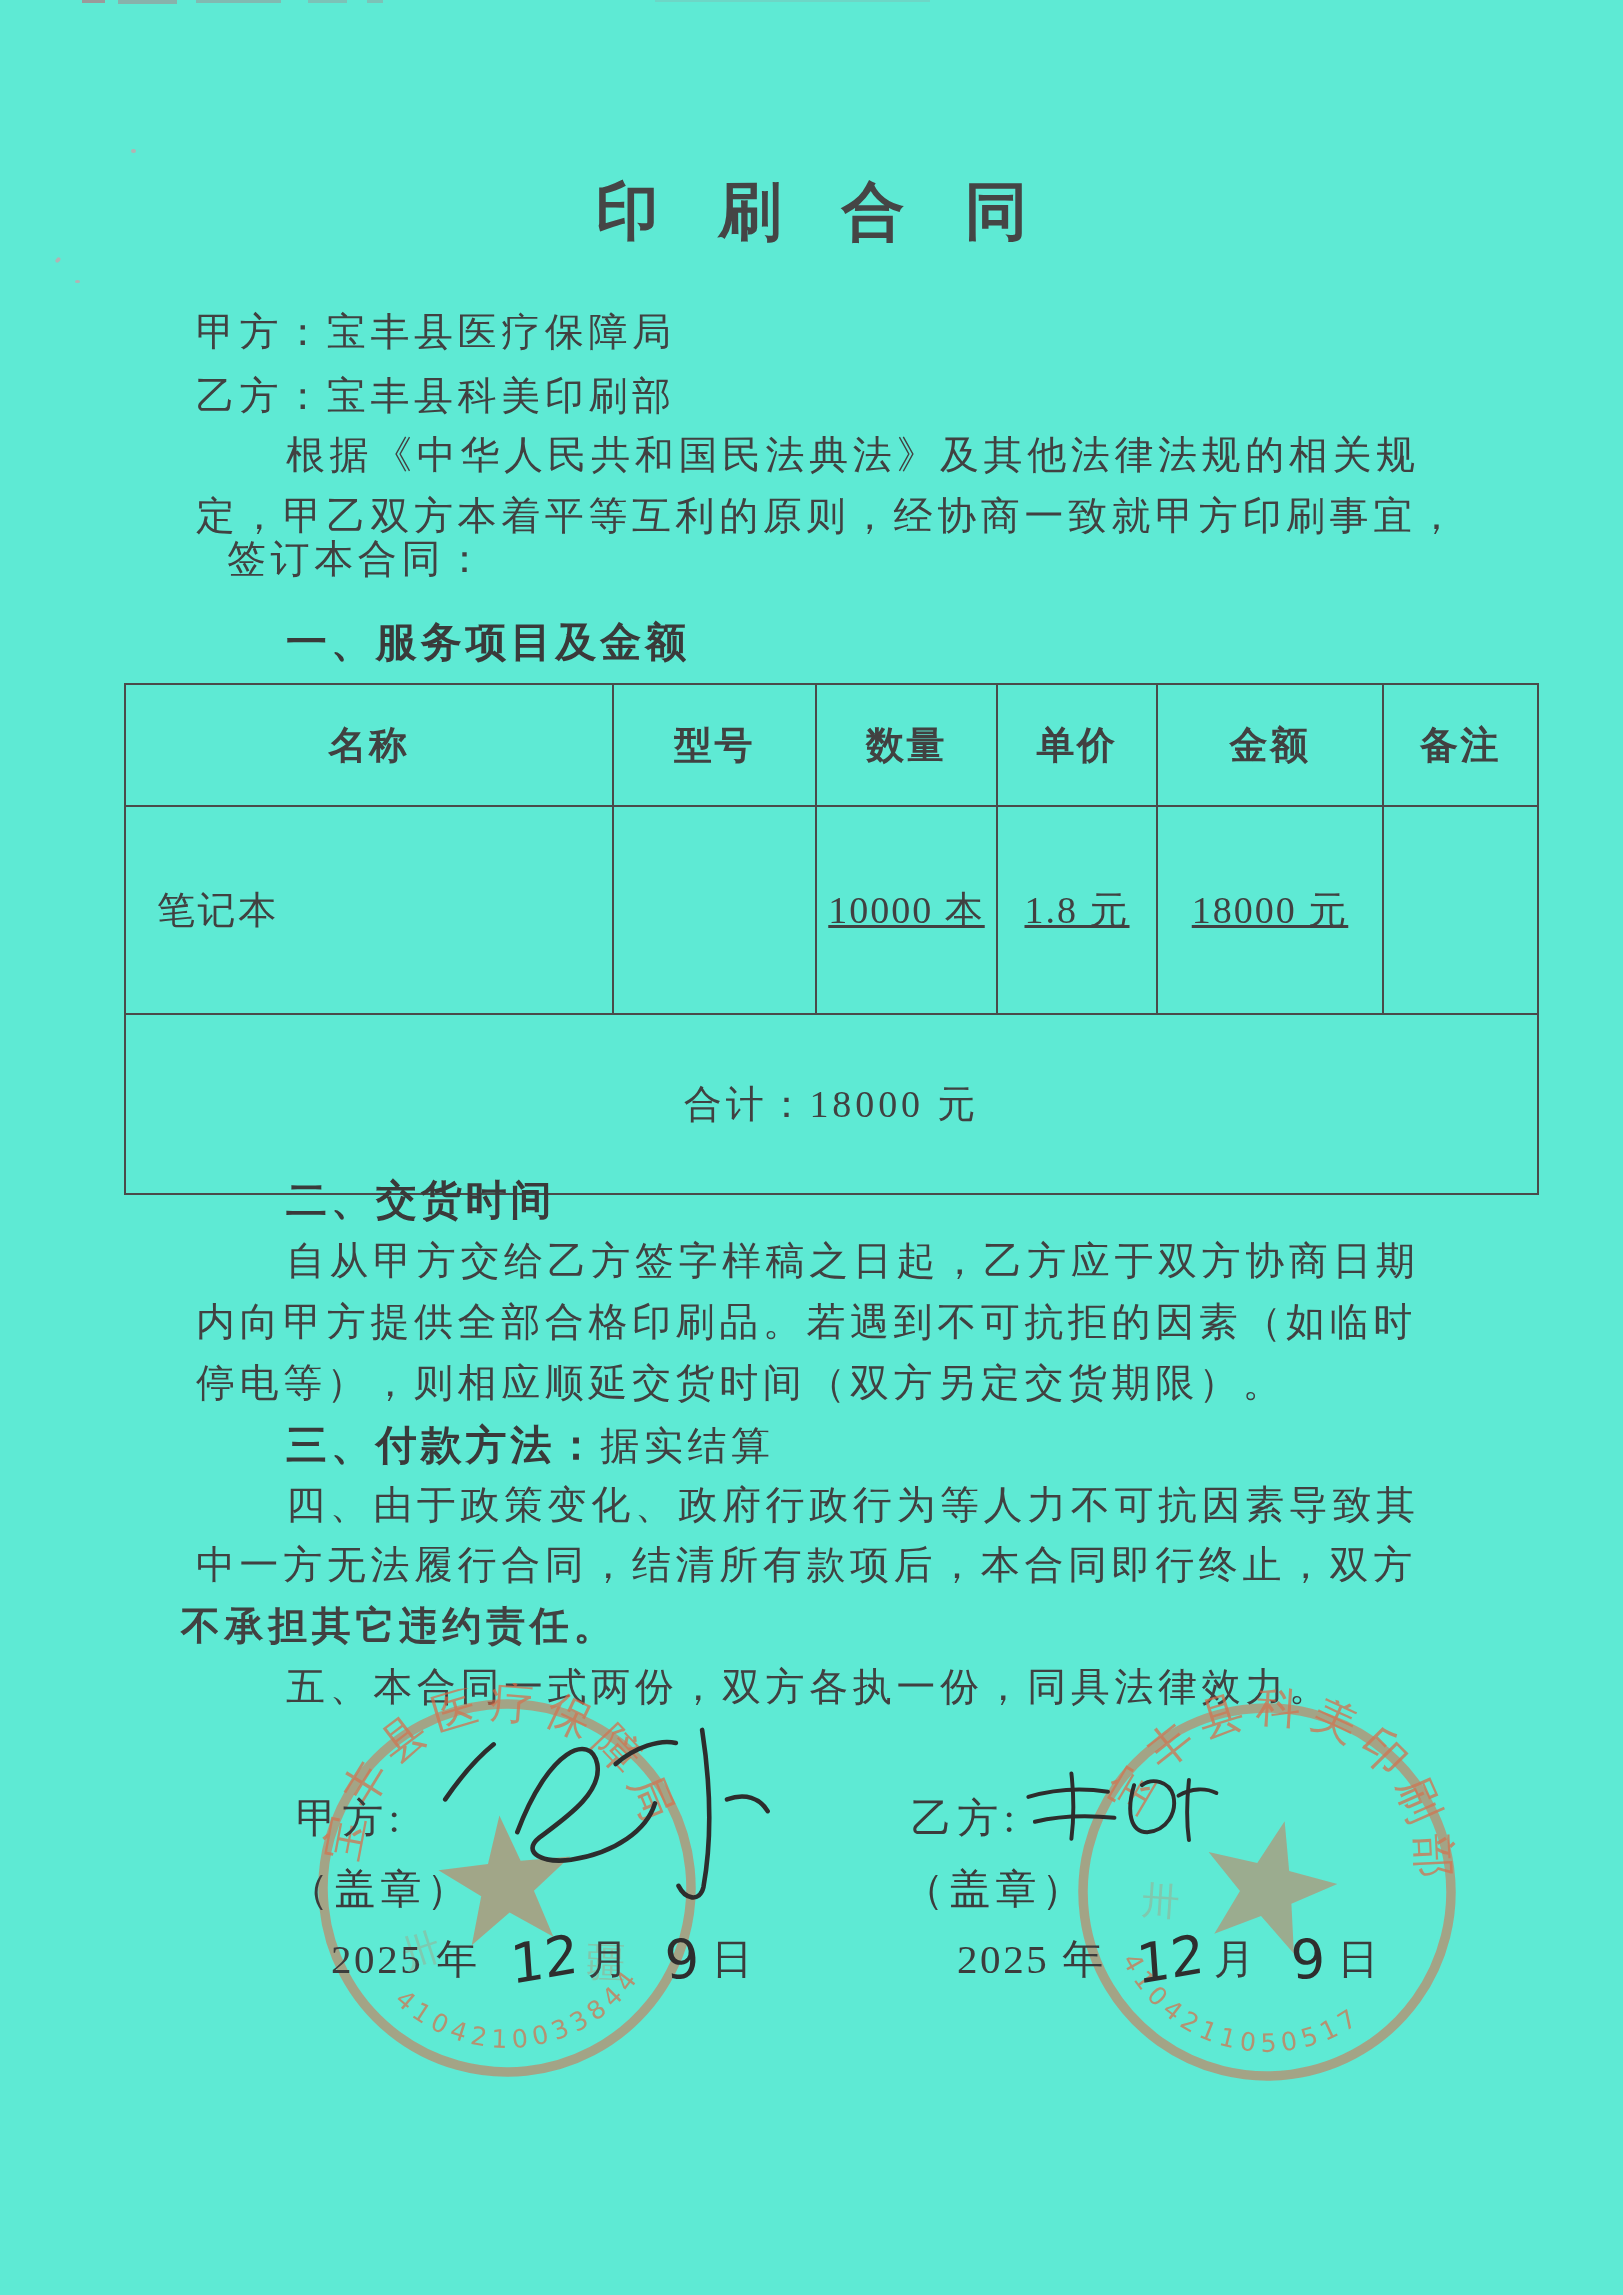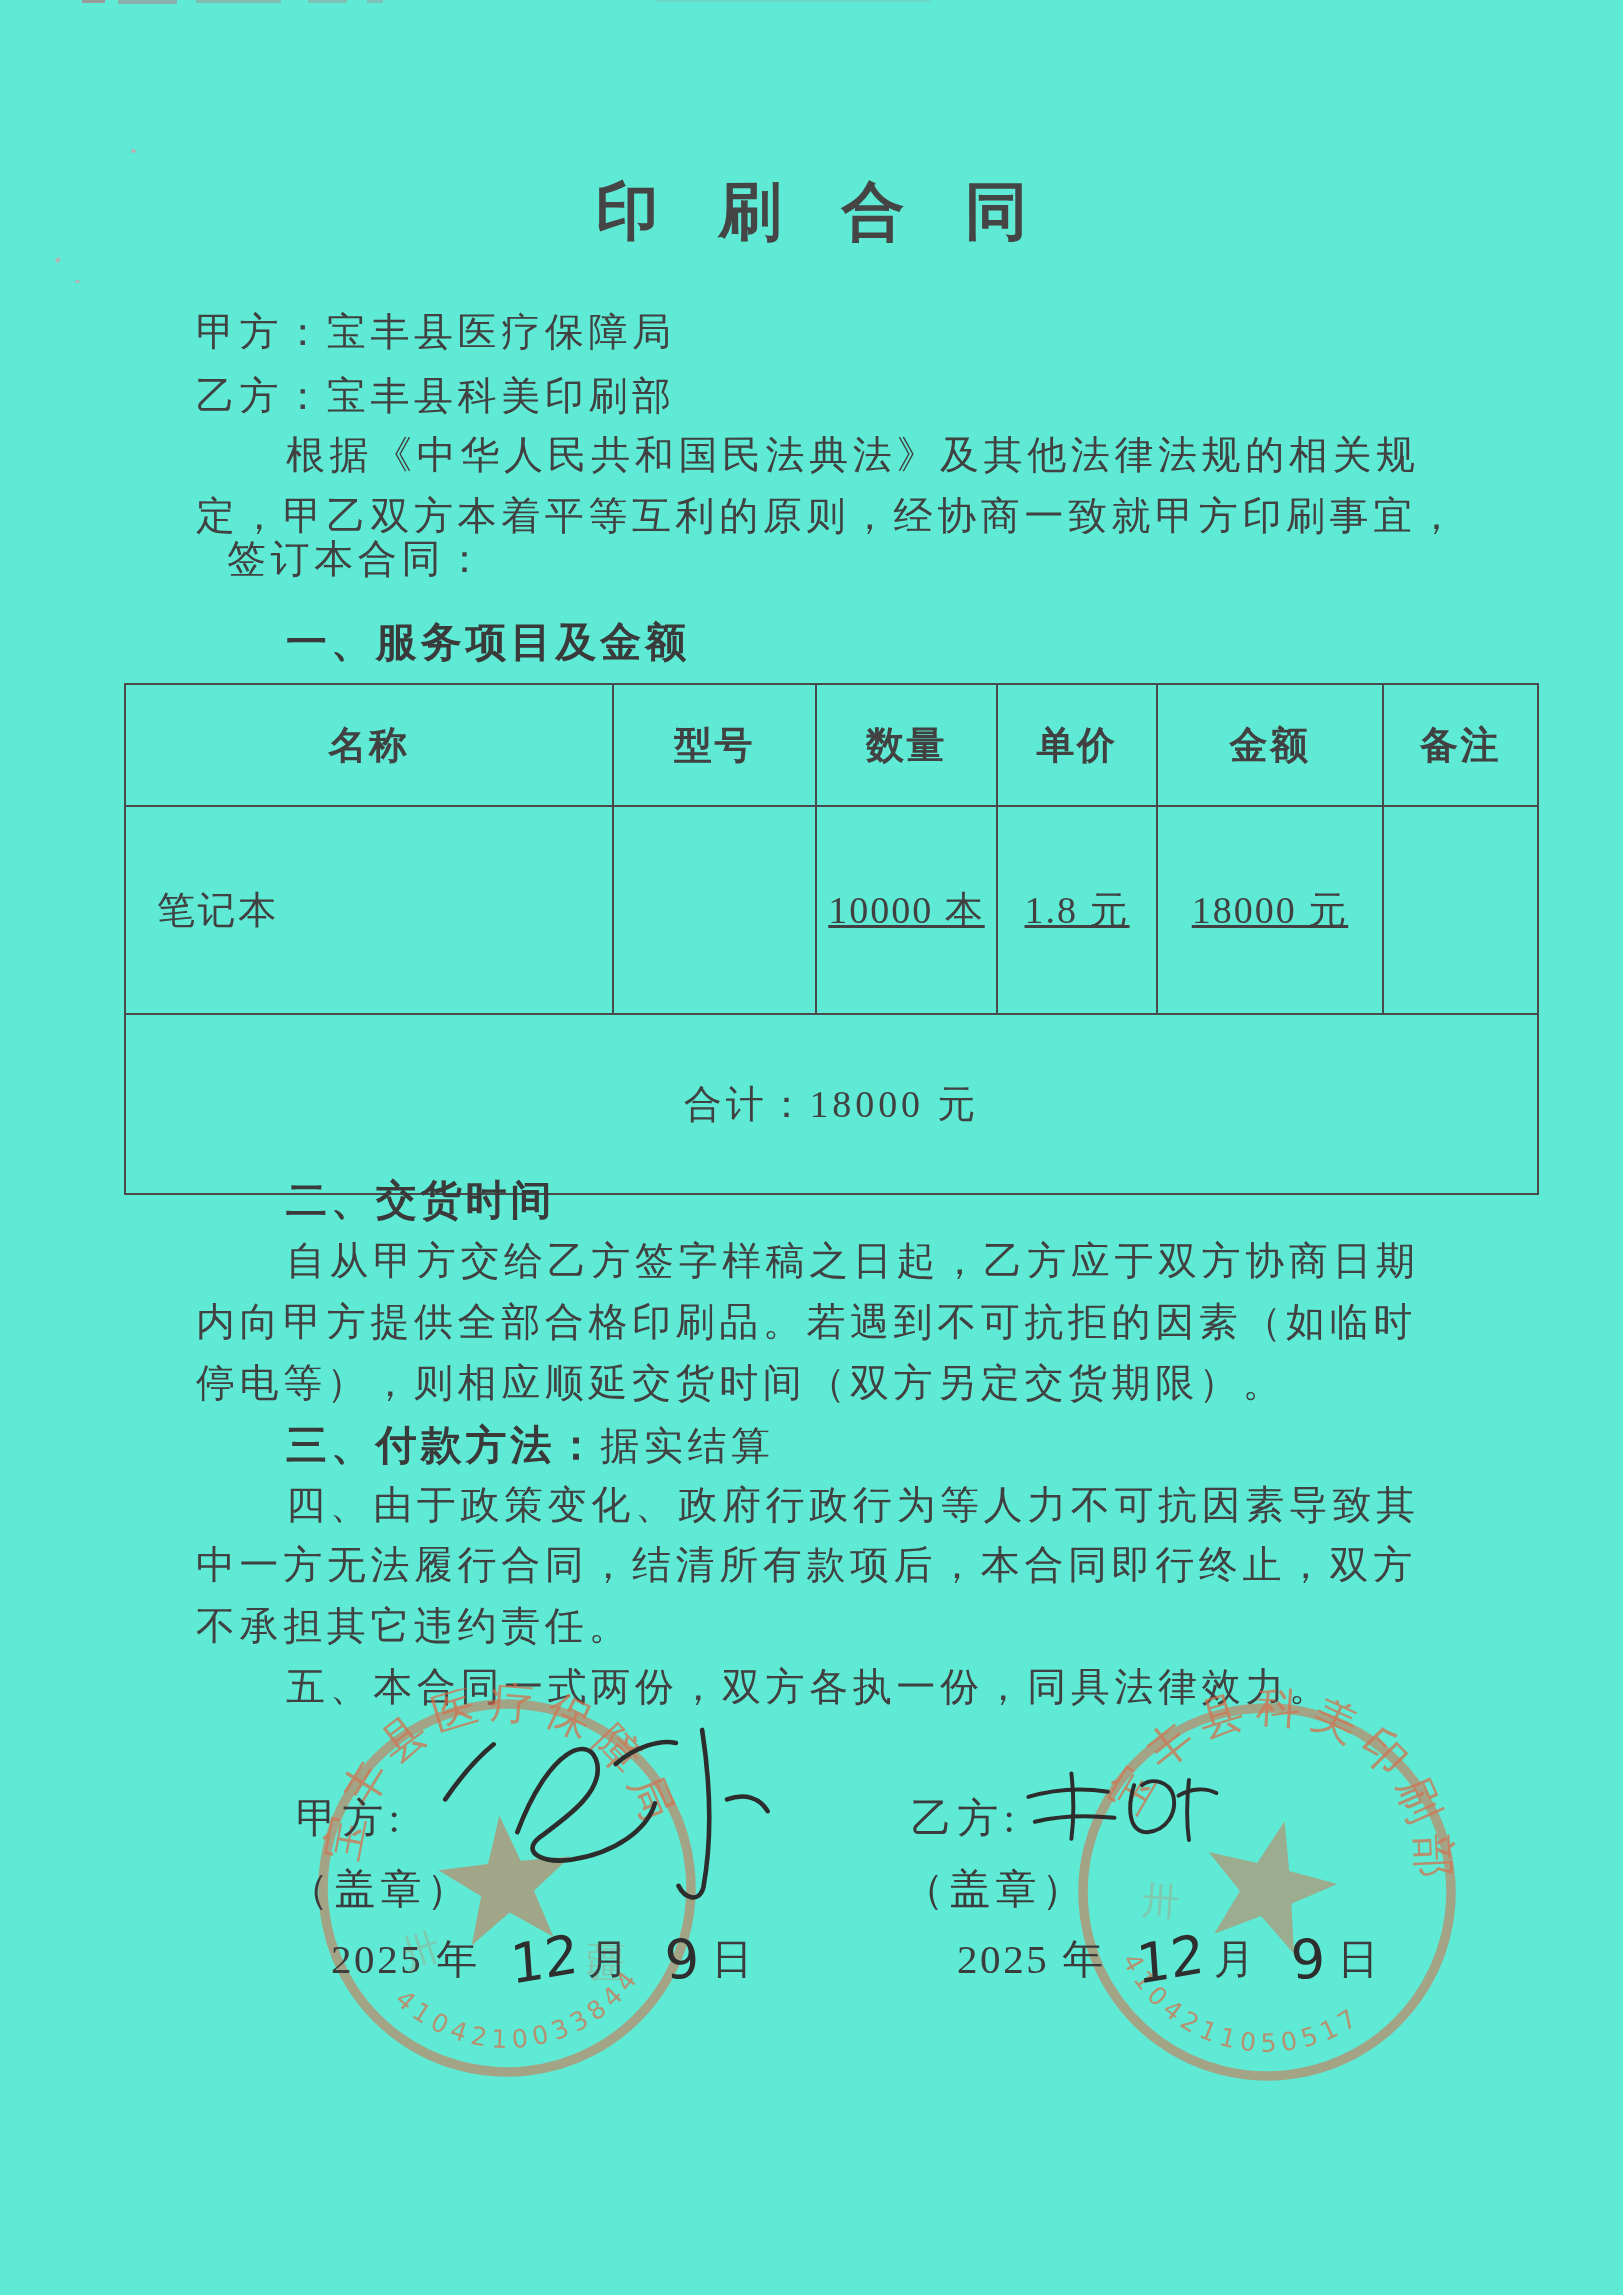--- a/index.html
+++ b/index.html
@@ -116,21 +116,21 @@
   <div class="line body-text" style="left:286px;top:1239px;">自从甲方交给乙方签字样稿之日起，乙方应于双方协商日期</div>
   <div class="line body-text" style="left:196px;top:1300px;">内向甲方提供全部合格印刷品。若遇到不可抗拒的因素（如临时</div>
   <div class="line body-text" style="left:196px;top:1361px;">停电等），则相应顺延交货时间（双方另定交货期限）。</div>
 
   <div class="line" style="left:286px;top:1422px;">
     <span class="heading">三、付款方法：</span><span class="body-text">据实结算</span>
   </div>
 
   <div class="line body-text" style="left:286px;top:1483px;">四、由于政策变化、政府行政行为等人力不可抗因素导致其</div>
   <div class="line body-text" style="left:196px;top:1543px;">中一方无法履行合同，结清所有款项后，本合同即行终止，双方</div>
-  <div class="line body-text" style="left:196px;top:1604px;">不承担其它违约责任。</div>
+  <div class="line body-text" style="left:181px;top:1604px;font-weight:bold;">不承担其它违约责任。</div>
 
   <div class="line body-text" style="left:286px;top:1665px;">五、本合同一式两份，双方各执一份，同具法律效力。</div>
 
   <svg class="stamp" style="left:304px;top:1685px;transform:rotate(-6deg);" width="406" height="406" viewBox="0 0 640 640">
     <defs>
       <path id="arcTopL" d="M 93.5,241.3 A 230 230 0 0 1 546.5,241.3"></path>
       <path id="arcBotL" d="M 83.2,406.2 A 252 252 0 0 0 556.8,406.2"></path>
     </defs>
     <circle cx="320" cy="320" r="290" fill="none" stroke-width="15" opacity="0.62" stroke="#dd6a45"></circle>
     <path d="M320,205 L345.9,279.4 L424.6,281 L361.8,328.6 L384.7,404 L320,359 L255.3,404 L278.2,328.6 L215.4,281 L294.1,279.4 Z" fill="#dd6a45" opacity="0.6"></path>

